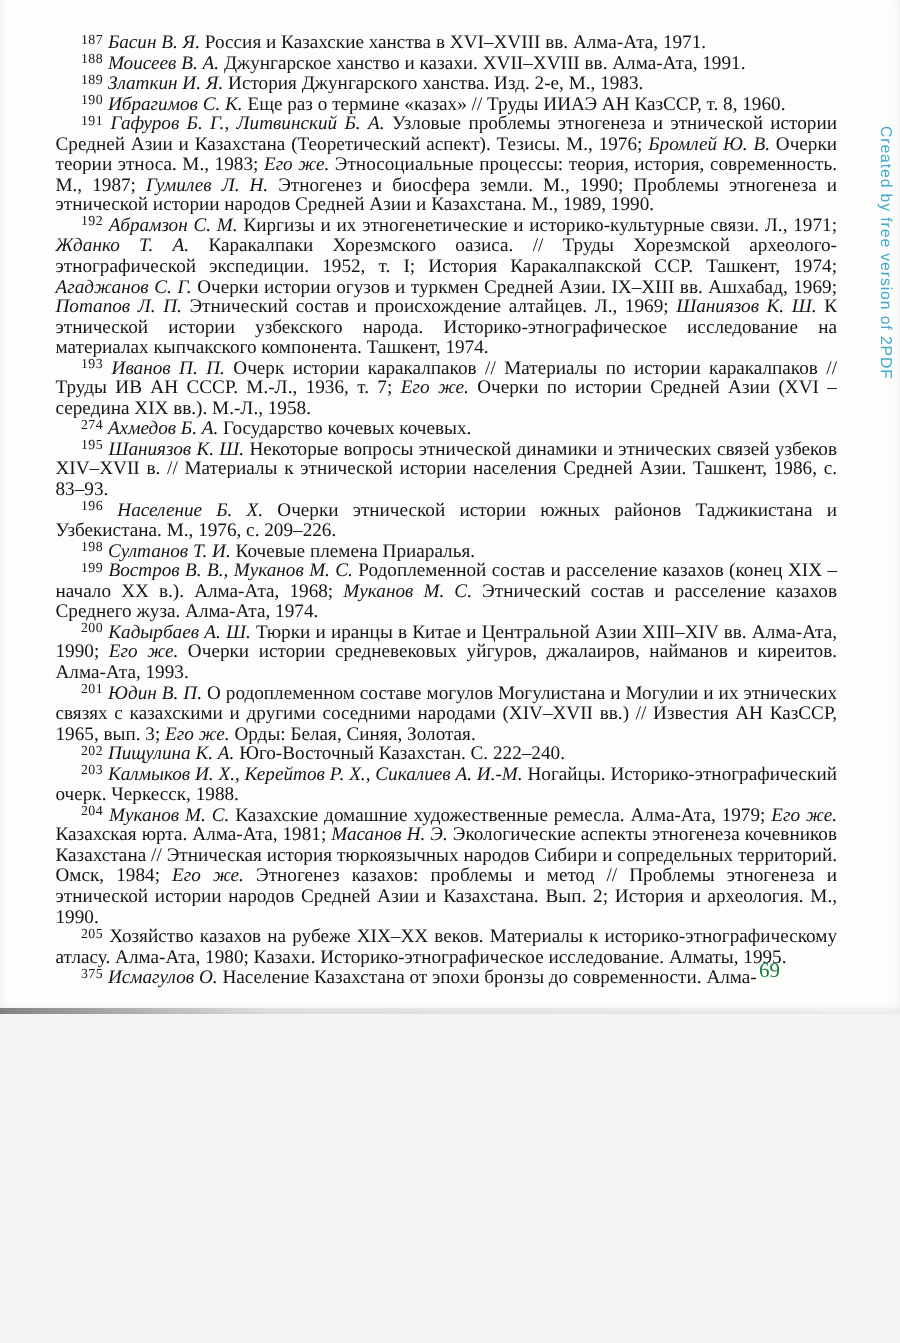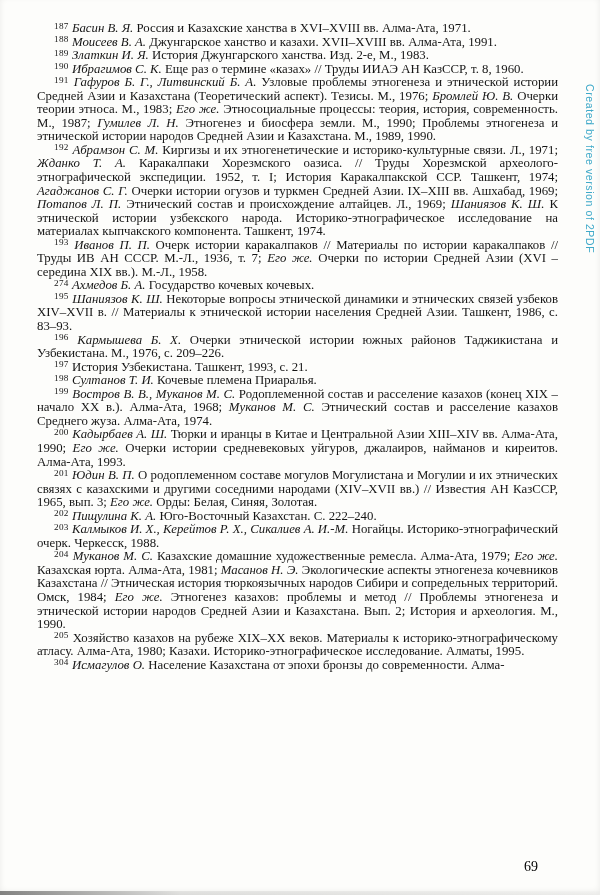--- a/index.html
+++ b/index.html
@@ -4,21 +4,21 @@
 <style>
   html, body { margin: 0; padding: 0; }
   body {
     width: 600px; height: 895px;
     background: #f4f4f2;
     font-family: "Liberation Serif", serif;
     overflow: hidden;
   }
   .page {
     position: relative;
-    width: 600px; height: 895px;
+    width: 600px; height: 676px;
     background: #fdfdfb;
     box-shadow: inset 0 -3px 6px rgba(0,0,0,0.08);
     overflow: hidden;
   }
   .content {
     position: absolute;
     left: 37px; top: 22px;
     width: 521px;
     color: #151515;
     font-size: 12.8px;
@@ -42,23 +42,23 @@
     position: absolute;
     top: 84px; right: 4px;
     writing-mode: vertical-rl;
     font-family: "Liberation Sans", sans-serif;
     font-size: 10.5px;
     letter-spacing: 0.6px;
     white-space: nowrap;
   }
   .page-number {
     position: absolute;
-    right: 62px; bottom: 20px;
+    right: 80px; bottom: 20px;
     font-size: 14px;
-    color: #000000;
+    color: #15803d;
   }
   .scan-edge {
     position: absolute;
     left: 0; bottom: 0;
     width: 100%; height: 4px;
     background: linear-gradient(to right, rgba(40,40,40,0.55), rgba(120,120,120,0.15) 30%, rgba(200,200,200,0.05));
   }
 </style>
 </head>
 <body>
@@ -67,28 +67,27 @@
   <div class="content">
       <p class="entry"><sup>187</sup> <em>Басин В. Я.</em><span> Россия и Казахские ханства в XVI–XVIII вв. Алма-Ата, 1971.</span></p>
       <p class="entry"><sup>188</sup> <em>Моисеев В. А.</em><span> Джунгарское ханство и казахи. XVII–XVIII вв. Алма-Ата, 1991.</span></p>
       <p class="entry"><sup>189</sup> <em>Златкин И. Я.</em><span> История Джунгарского ханства. Изд. 2-е, М., 1983.</span></p>
       <p class="entry"><sup>190</sup> <em>Ибрагимов С. К.</em><span> Еще раз о термине «казах» // Труды ИИАЭ АН КазССР, т. 8, 1960.</span></p>
       <p class="entry"><sup>191</sup> <em>Гафуров Б. Г., Литвинский Б. А.</em><span> Узловые проблемы этногенеза и этнической истории Средней Азии и Казахстана (Теоретический аспект). Тезисы. М., 1976; </span><em>Бромлей Ю. В.</em><span> Очерки теории этноса. М., 1983; </span><em>Его же.</em><span> Этносоциальные процессы: теория, история, современность. М., 1987; </span><em>Гумилев Л. Н.</em><span> Этногенез и биосфера земли. М., 1990; Проблемы этногенеза и этнической истории народов Средней Азии и Казахстана. М., 1989, 1990.</span></p>
       <p class="entry"><sup>192</sup> <em>Абрамзон С. М.</em><span> Киргизы и их этногенетические и историко-культурные связи. Л., 1971; </span><em>Жданко Т. А.</em><span> Каракалпаки Хорезмского оазиса. // Труды Хорезмской археолого-этнографической экспедиции. 1952, т. I; История Каракалпакской ССР. Ташкент, 1974; </span><em>Агаджанов С. Г.</em><span> Очерки истории огузов и туркмен Средней Азии. IX–XIII вв. Ашхабад, 1969; </span><em>Потапов Л. П.</em><span> Этнический состав и происхождение алтайцев. Л., 1969; </span><em>Шаниязов К. Ш.</em><span> К этнической истории узбекского народа. Историко-этнографическое исследование на материалах кыпчакского компонента. Ташкент, 1974.</span></p>
       <p class="entry"><sup>193</sup> <em>Иванов П. П.</em><span> Очерк истории каракалпаков // Материалы по истории каракалпаков // Труды ИВ АН СССР. М.-Л., 1936, т. 7; </span><em>Его же.</em><span> Очерки по истории Средней Азии (XVI – середина XIX вв.). М.-Л., 1958.</span></p>
       <p class="entry"><sup>274</sup> <em>Ахмедов Б. А.</em><span> Государство кочевых кочевых.</span></p>
       <p class="entry"><sup>195</sup> <em>Шаниязов К. Ш.</em><span> Некоторые вопросы этнической динамики и этнических связей узбеков XIV–XVII в. // Материалы к этнической истории населения Средней Азии. Ташкент, 1986, с. 83–93.</span></p>
-      <p class="entry"><sup>196</sup> <em>Кармышева Б. Х.</em><span> Очерки этнической истории южных районов Таджикистана и Узбекистана. М., 1976, с. 209–226.</span></p>
-      <p class="entry"><sup>197</sup> <span>История Узбекистана. Ташкент, 1993, с. 21.</span></p>
+      <p class="entry"><sup>196</sup> <em>Население Б. Х.</em><span> Очерки этнической истории южных районов Таджикистана и Узбекистана. М., 1976, с. 209–226.</span></p>
       <p class="entry"><sup>198</sup> <em>Султанов Т. И.</em><span> Кочевые племена Приаралья.</span></p>
       <p class="entry"><sup>199</sup> <em>Востров В. В., Муканов М. С.</em><span> Родоплеменной состав и расселение казахов (конец XIX – начало XX в.). Алма-Ата, 1968; </span><em>Муканов М. С.</em><span> Этнический состав и расселение казахов Среднего жуза. Алма-Ата, 1974.</span></p>
       <p class="entry"><sup>200</sup> <em>Кадырбаев А. Ш.</em><span> Тюрки и иранцы в Китае и Центральной Азии XIII–XIV вв. Алма-Ата, 1990; </span><em>Его же.</em><span> Очерки истории средневековых уйгуров, джалаиров, найманов и киреитов. Алма-Ата, 1993.</span></p>
       <p class="entry"><sup>201</sup> <em>Юдин В. П.</em><span> О родоплеменном составе могулов Могулистана и Могулии и их этнических связях с казахскими и другими соседними народами (XIV–XVII вв.) // Известия АН КазССР, 1965, вып. 3; </span><em>Его же.</em><span> Орды: Белая, Синяя, Золотая.</span></p>
       <p class="entry"><sup>202</sup> <em>Пищулина К. А.</em><span> Юго-Восточный Казахстан. С. 222–240.</span></p>
       <p class="entry"><sup>203</sup> <em>Калмыков И. Х., Керейтов Р. Х., Сикалиев А. И.-М.</em><span> Ногайцы. Историко-этнографический очерк. Черкесск, 1988.</span></p>
       <p class="entry"><sup>204</sup> <em>Муканов М. С.</em><span> Казахские домашние художественные ремесла. Алма-Ата, 1979; </span><em>Его же.</em><span> Казахская юрта. Алма-Ата, 1981; </span><em>Масанов Н. Э.</em><span> Экологические аспекты этногенеза кочевников Казахстана // Этническая история тюркоязычных народов Сибири и сопредельных территорий. Омск, 1984; </span><em>Его же.</em><span> Этногенез казахов: проблемы и метод // Проблемы этногенеза и этнической истории народов Средней Азии и Казахстана. Вып. 2; История и археология. М., 1990.</span></p>
       <p class="entry"><sup>205</sup> <span>Хозяйство казахов на рубеже XIX–XX веков. Материалы к историко-этнографическому атласу. Алма-Ата, 1980; Казахи. Историко-этнографическое исследование. Алматы, 1995.</span></p>
-      <p class="entry"><sup>304</sup> <em>Исмагулов О.</em><span> Население Казахстана от эпохи бронзы до современности. Алма-</span></p>
+      <p class="entry"><sup>375</sup> <em>Исмагулов О.</em><span> Население Казахстана от эпохи бронзы до современности. Алма-</span></p>
     </div>
   <div class="watermark" style="color: rgb(63, 169, 201);">Created by free version of 2PDF</div>
   <div class="page-number">69</div>
   <div class="scan-edge"></div>
 </div>
 
 </body></html>

